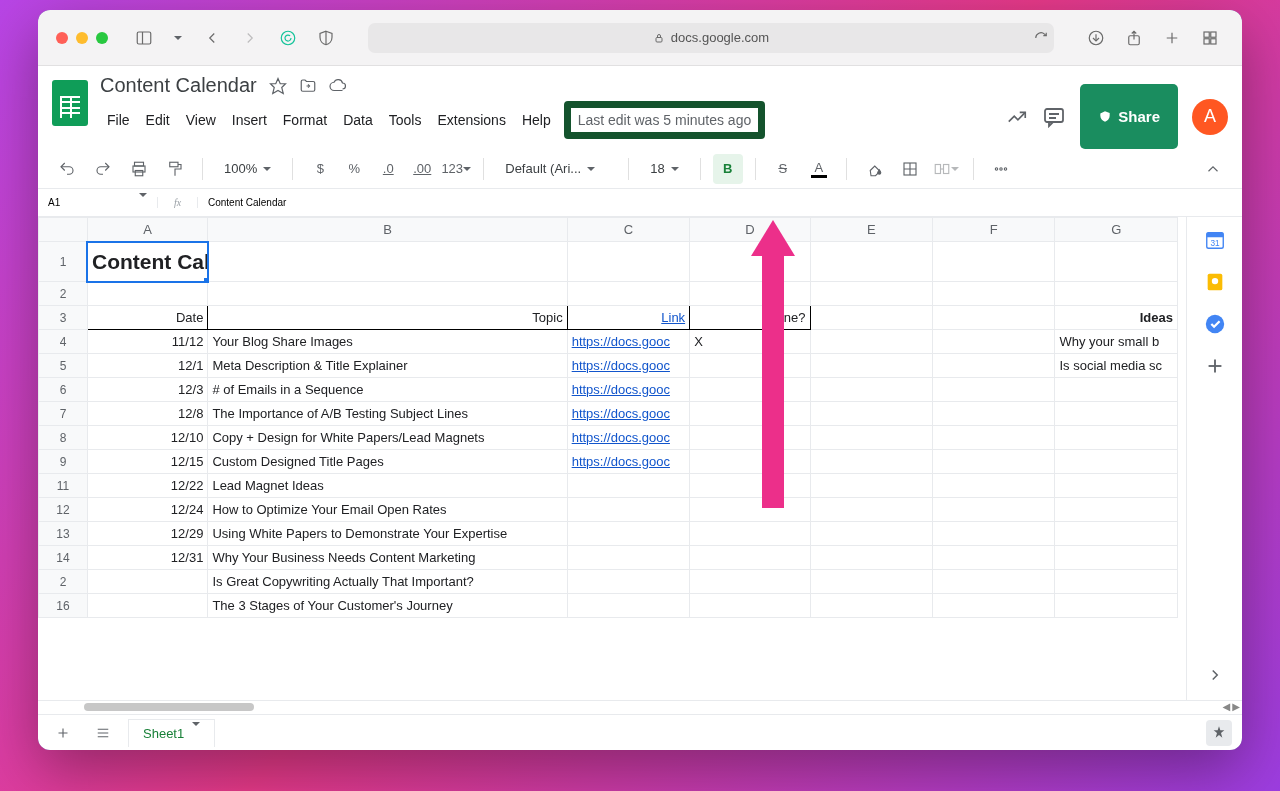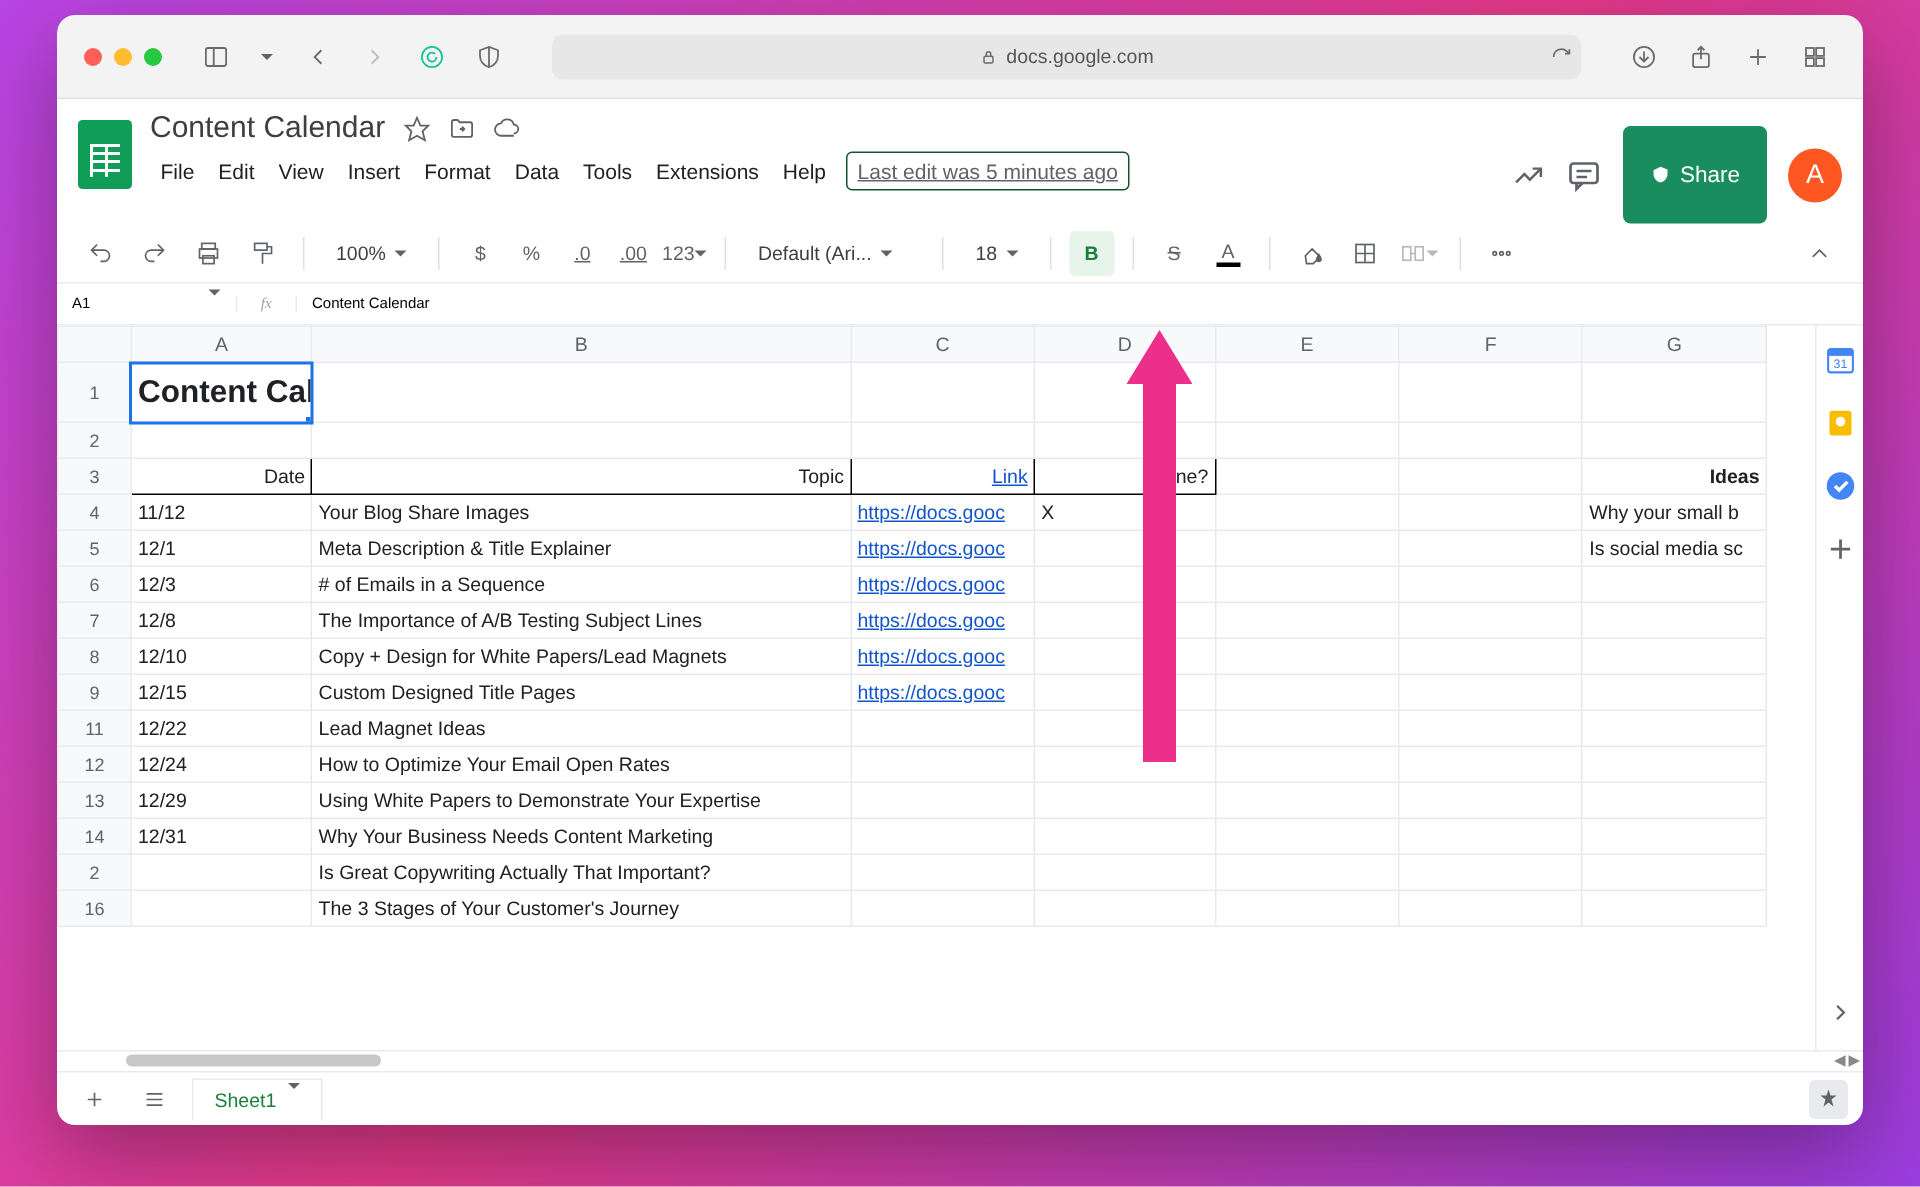--- a/index.html
+++ b/index.html
@@ -42,26 +42,26 @@
       repeating-linear-gradient(90deg,#fff,#fff 2px,transparent 2px,transparent 10px);
     position:absolute; bottom:8px;
   }
   .titleblock{ flex:1; }
   .titlerow{ display:flex;align-items:center;gap:12px;}
   .doc-title{ font-size:20px; color:#3c4043;}
   .title-ico{ width:18px;height:18px;color:#5f6368;fill:none;stroke:currentColor;stroke-width:1.6;}
   .menubar{ display:flex; gap:2px; font-size:14px;color:#202124;padding-top:4px;align-items:center;flex-wrap:wrap;}
   .menubar span{ padding:4px 7px;border-radius:4px;}
   .last-edit{
-    color:#5f6368; text-decoration:underline; border:1px solid #14532d;
+    color:#5f6368; border:7px solid #14532d;
     border-radius:22px; padding:2px 8px; margin-left:4px;
   }
   .right-ctrl{display:flex;align-items:center;gap:14px;margin-top:10px;}
   .share-btn{
-    background:#1a8d5f;color:#fff;font-size:15px;font-weight:400;
+    background:#1a8d5f;color:#fff;font-size:15px;font-weight:700;
     padding:24px 18px;border-radius:5px;display:flex;align-items:center;gap:6px;
   }
   .avatar{width:36px;height:36px;border-radius:50%;background:#ff5722;color:#fff;
     display:flex;align-items:center;justify-content:center;font-size:18px;}
   
   .tbar{
     height:40px;border-bottom:1px solid #e8eaed;display:flex;align-items:center;
     padding:0 14px;gap:6px;font-size:13px;color:#3c4043;
   }
   .tbar .grp{display:flex;align-items:center;gap:4px;}
@@ -81,30 +81,30 @@
   .gridwrap{flex:1;display:flex;overflow:hidden;position:relative;}
   .grid{flex:1;overflow:hidden;position:relative;}
   table{border-collapse:collapse;table-layout:fixed;width:1140px;}
   col.rh{width:48px;} col.A{width:118px;} col.B{width:352px;}
   col.C{width:120px;} col.D{width:118px;} col.E{width:120px;}
   col.F{width:120px;} col.G{width:120px;}
   th,td{border:1px solid #e8eaed;height:24px;font-size:13px;padding:0 4px;white-space:nowrap;overflow:hidden;}
   thead th{background:#f8f9fa;color:#5f6368;font-weight:normal;text-align:center;}
   tbody th{background:#f8f9fa;color:#5f6368;font-weight:normal;text-align:center;font-size:12px;}
   td{color:#202124;text-align:left;}
-  td.r{}
+  td.r{text-align:right;}
   tr.big td{height:40px;}
   tr.big td.title{font-size:21px;font-weight:700;}
   tr.hdr td{border:1.5px solid #000;font-weight:400;text-align:right;}
   td a{color:#1155cc;text-decoration:underline;}
   
   td.sel{outline:2px solid #1a73e8;outline-offset:-1px;position:relative;}
   td.sel::after{content:"";position:absolute;right:-3px;bottom:-3px;width:6px;height:6px;background:#1a73e8;}
   
-  .sidepanel{width:32px;border-left:1px solid #e8eaed;display:flex;flex-direction:column;align-items:center;padding-top:12px;gap:20px;}
+  .sidepanel{width:56px;border-left:1px solid #e8eaed;display:flex;flex-direction:column;align-items:center;padding-top:12px;gap:20px;}
   .sp-ico{width:22px;height:22px;}
   
   .hscroll{height:14px;border-top:1px solid #e8eaed;position:relative;background:#fff;}
   .hscroll .thumb{position:absolute;left:46px;top:2px;height:8px;width:170px;background:#c7c7c7;border-radius:4px;}
   .hscroll .rnav{position:absolute;right:2px;top:0;display:flex;gap:2px;color:#888;font-size:10px;}
   .tabs{height:36px;border-top:1px solid #e8eaed;display:flex;align-items:center;padding:0 10px;gap:10px;}
   .tab{padding:6px 14px;border:1px solid #e8eaed;border-bottom:none;border-radius:0;
     color:#188038;font-weight:500;font-size:13px;display:flex;align-items:center;gap:8px;background:#fff;}
   .tabs .explore{margin-left:auto;width:26px;height:26px;background:#e8eaed;border-radius:4px;
     display:flex;align-items:center;justify-content:center;}

